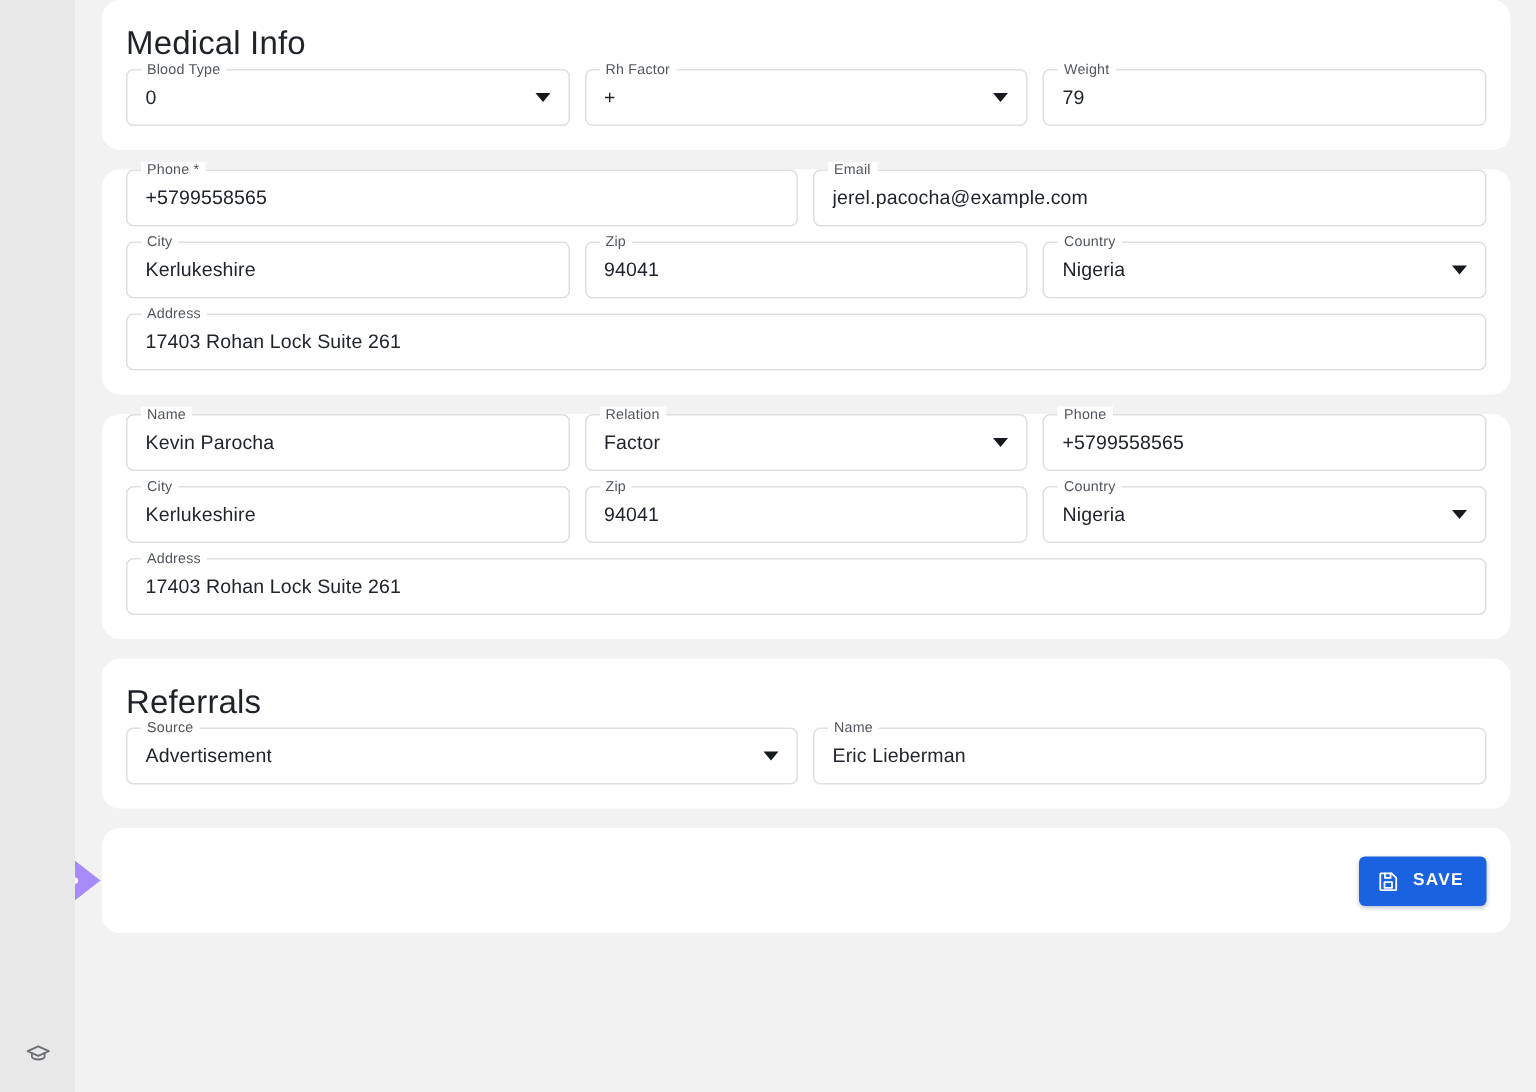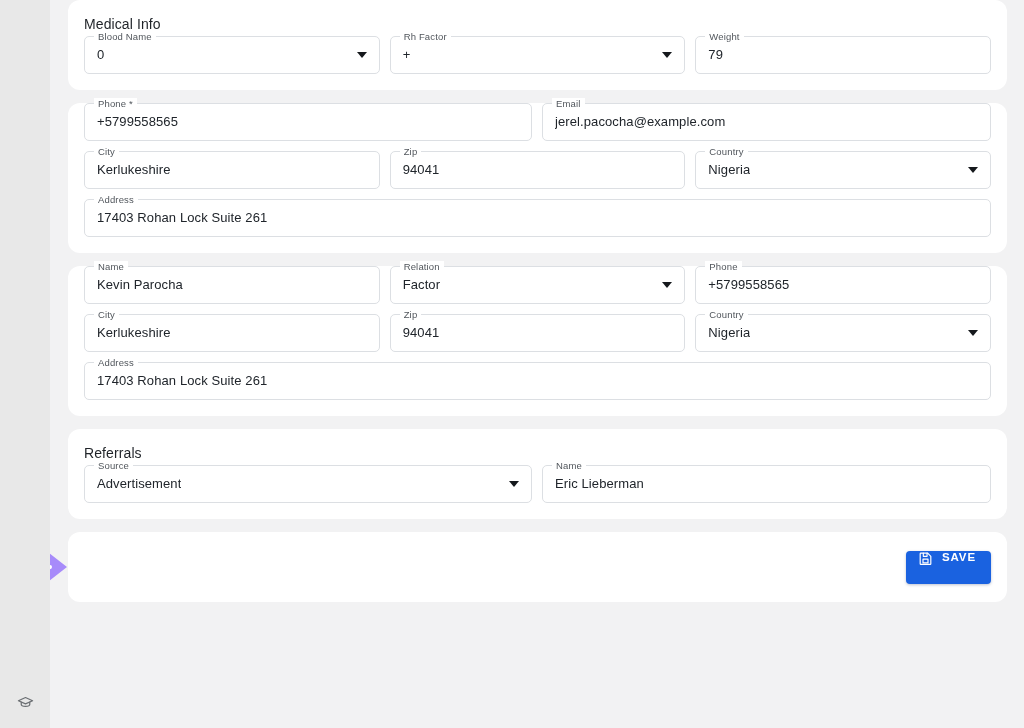--- a/index.html
+++ b/index.html
@@ -39,21 +39,21 @@
 
   .card {
     background: #ffffff;
     border-radius: 12px;
     padding: 0 16px;
     width: 939px;
   }
   .card + .card { margin-top: 13px; }
 
   .card-title {
-    font-size: 14px;
+    font-size: 22px;
     color: #1f2328;
     font-weight: 400;
     padding: 16px 0 4px 0;
     letter-spacing: .1px;
   }
 
   
   .row { display: flex; gap: 10px; padding-bottom: 10px; }
   .row:last-child { padding-bottom: 16px; }
 
@@ -120,20 +120,21 @@
   }
 
   .save-btn {
     background: #1a62e0;
     color: #fff;
     border: none;
     border-radius: 4px;
     height: 33px;
     padding: 0 15px 0 12px;
     display: inline-flex;
+    align-items: center;
     gap: 9px;
     font-size: 11.5px;
     font-weight: 700;
     letter-spacing: .9px;
     cursor: pointer;
     box-shadow: 0 1px 3px rgba(20,40,90,.28);
   }
   .save-btn svg { display: block; }
 
   
@@ -161,21 +162,21 @@
   </div>
 
   <div class="content">
 
     <div id="cards-host">
         <div class="card">
           <div class="card-title">Medical Info</div>
           <div class="row">
             <div class="field">
               <div class="fbox">
-                <span class="flabel">Blood Name</span>
+                <span class="flabel">Blood Type</span>
                 <span class="fvalue">0</span>
                 <span class="caret"></span>
               </div>
             </div>
             <div class="field">
               <div class="fbox">
                 <span class="flabel">Rh Factor</span>
                 <span class="fvalue">+</span>
                 <span class="caret"></span>
               </div>

